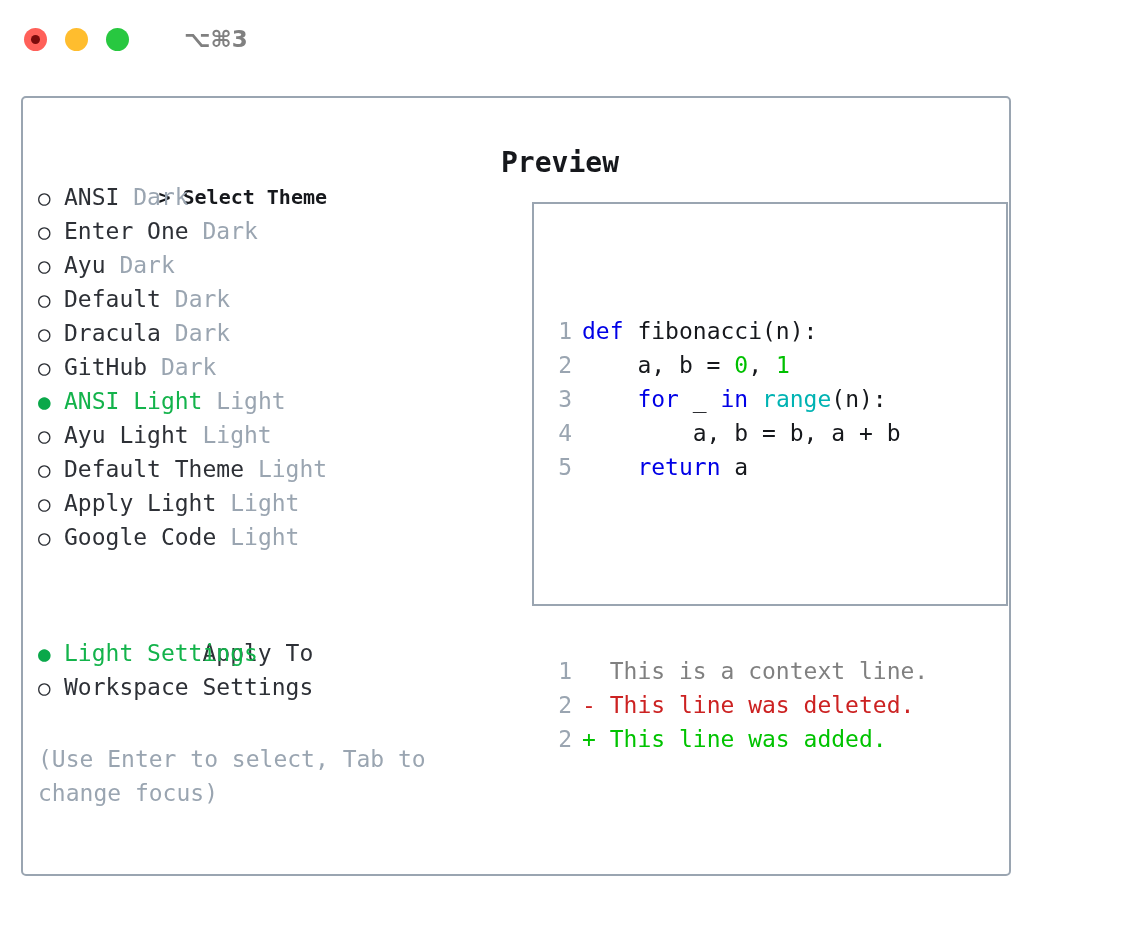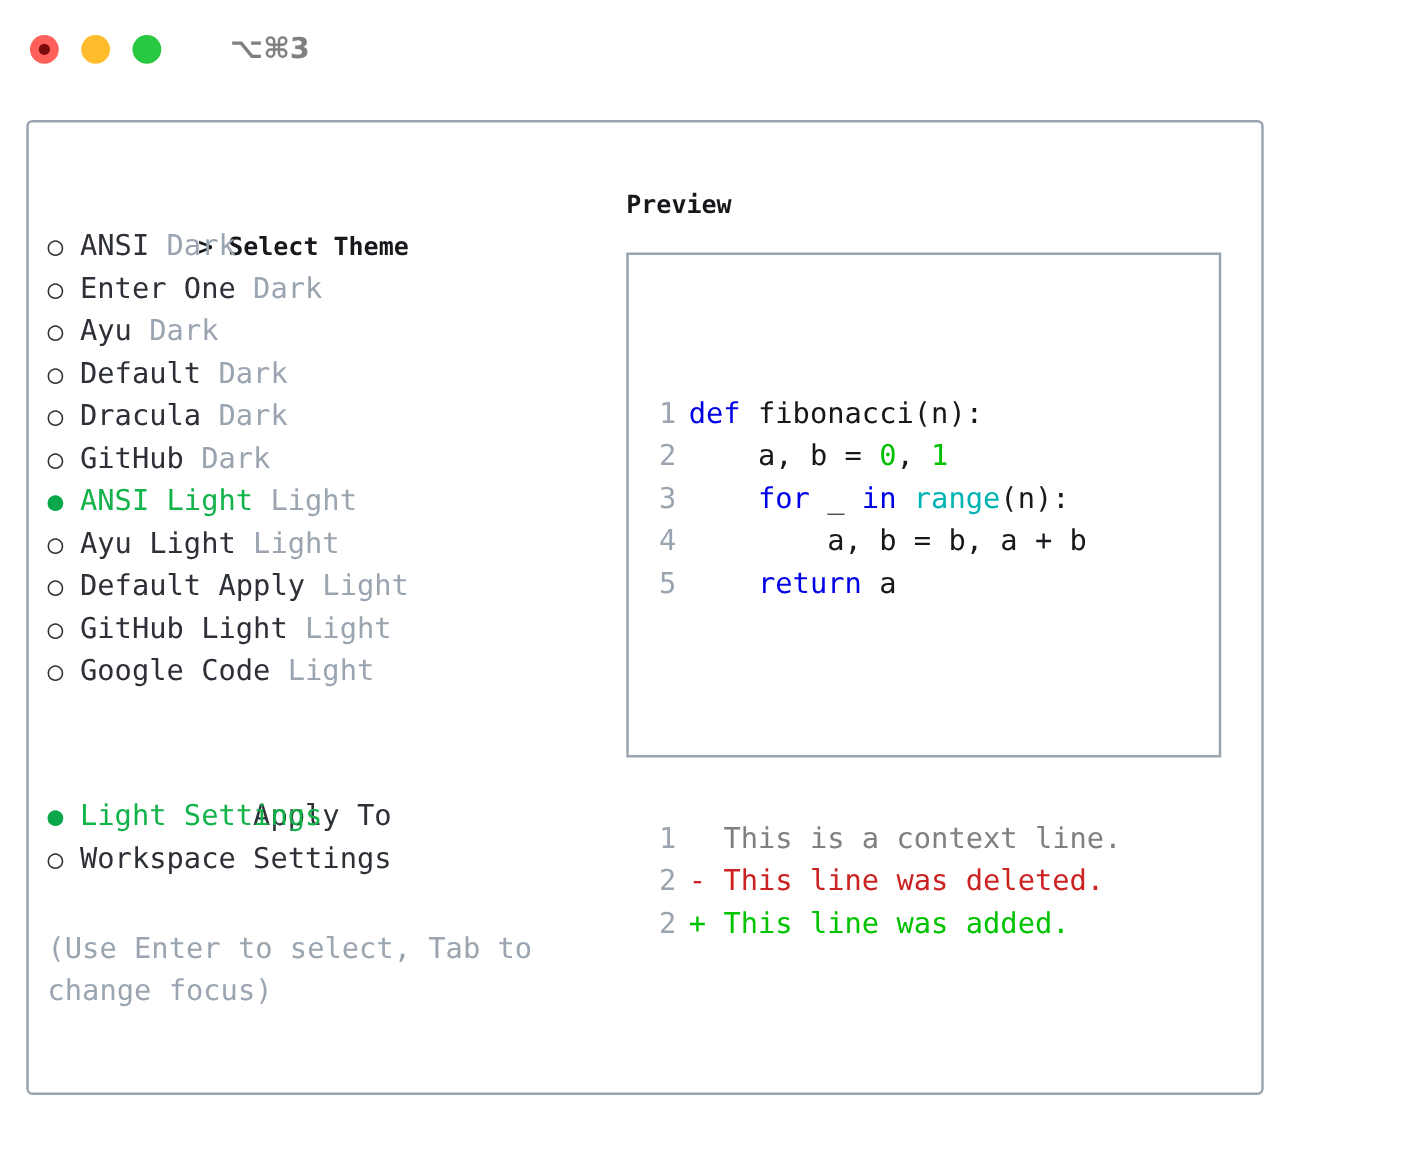--- a/index.html
+++ b/index.html
@@ -146,34 +146,35 @@
   .hint {
     font-size: 23px;
     line-height: 34px;
     color: #9aa5b1;
     width: 410px;
     white-space: pre-wrap;
   }
 
   
   .preview-title {
-    font-size: 20px;
+    font-size: 28px;
     font-weight: bold;
     color: #16181c;
     line-height: 34px;
     height: 34px;
   }
   .preview-box {
     margin-top: 22px;
     width: 476px;
     height: 404px;
     border: 2px solid #9aa5b1;
     box-sizing: border-box;
     background: #ffffff;
     position: relative;
+    margin-left: 31px;
   }
   .code {
     position: absolute;
     left: 12px;
     top: 42px;
     font-size: 23px;
     line-height: 34px;
     white-space: pre;
   }
   .code-line { height: 34px; white-space: pre; }
@@ -218,22 +219,22 @@
 
         <div id="theme-list">
             <div class="opt-row"><span class="opt-bullet unsel">○</span><span class="opt-label">ANSI</span> <span class="opt-suffix">Dark</span></div>
             <div class="opt-row"><span class="opt-bullet unsel">○</span><span class="opt-label">Enter One</span> <span class="opt-suffix">Dark</span></div>
             <div class="opt-row"><span class="opt-bullet unsel">○</span><span class="opt-label">Ayu</span> <span class="opt-suffix">Dark</span></div>
             <div class="opt-row"><span class="opt-bullet unsel">○</span><span class="opt-label">Default</span> <span class="opt-suffix">Dark</span></div>
             <div class="opt-row"><span class="opt-bullet unsel">○</span><span class="opt-label">Dracula</span> <span class="opt-suffix">Dark</span></div>
             <div class="opt-row"><span class="opt-bullet unsel">○</span><span class="opt-label">GitHub</span> <span class="opt-suffix">Dark</span></div>
             <div class="opt-row selected"><span class="opt-bullet sel">●</span><span class="opt-label">ANSI Light</span> <span class="opt-suffix">Light</span></div>
             <div class="opt-row"><span class="opt-bullet unsel">○</span><span class="opt-label">Ayu Light</span> <span class="opt-suffix">Light</span></div>
-            <div class="opt-row"><span class="opt-bullet unsel">○</span><span class="opt-label">Default Apply</span> <span class="opt-suffix">Light</span></div>
-            <div class="opt-row"><span class="opt-bullet unsel">○</span><span class="opt-label">GitHub Light</span> <span class="opt-suffix">Light</span></div>
+            <div class="opt-row"><span class="opt-bullet unsel">○</span><span class="opt-label">Default Theme</span> <span class="opt-suffix">Light</span></div>
+            <div class="opt-row"><span class="opt-bullet unsel">○</span><span class="opt-label">Apply Light</span> <span class="opt-suffix">Light</span></div>
             <div class="opt-row"><span class="opt-bullet unsel">○</span><span class="opt-label">Google Code</span> <span class="opt-suffix">Light</span></div>
           </div>
 
         <div class="spacer-48"></div>
 
         <div class="group-header">
           <span class="indent"></span><span>Apply To</span>
         </div>
 
         <div id="apply-list">

